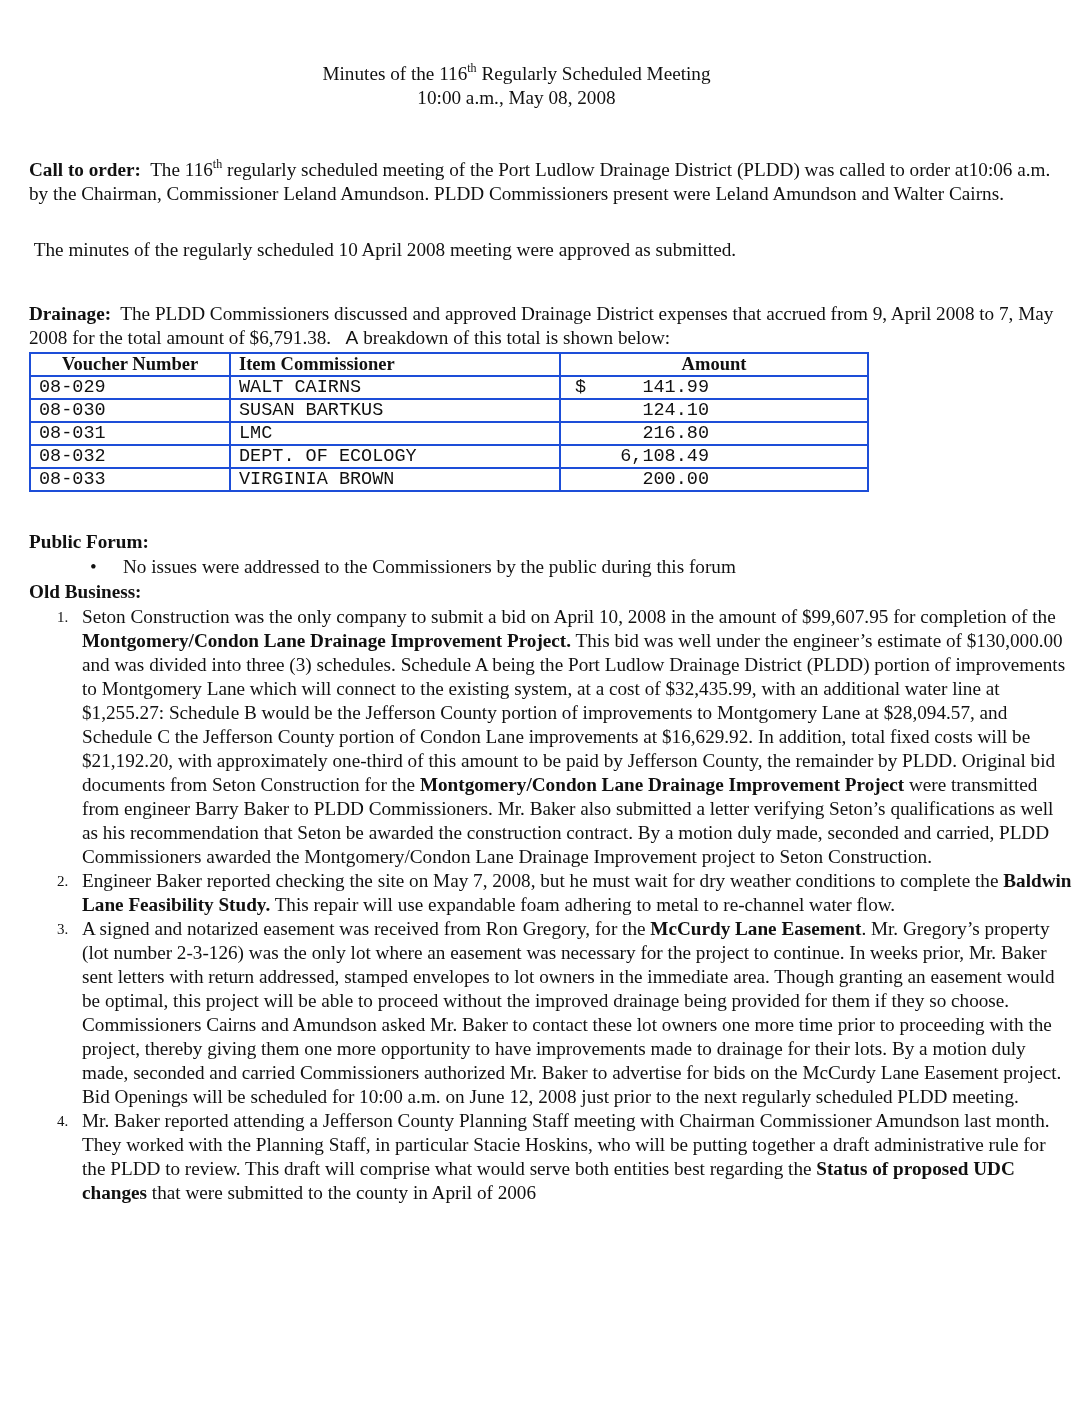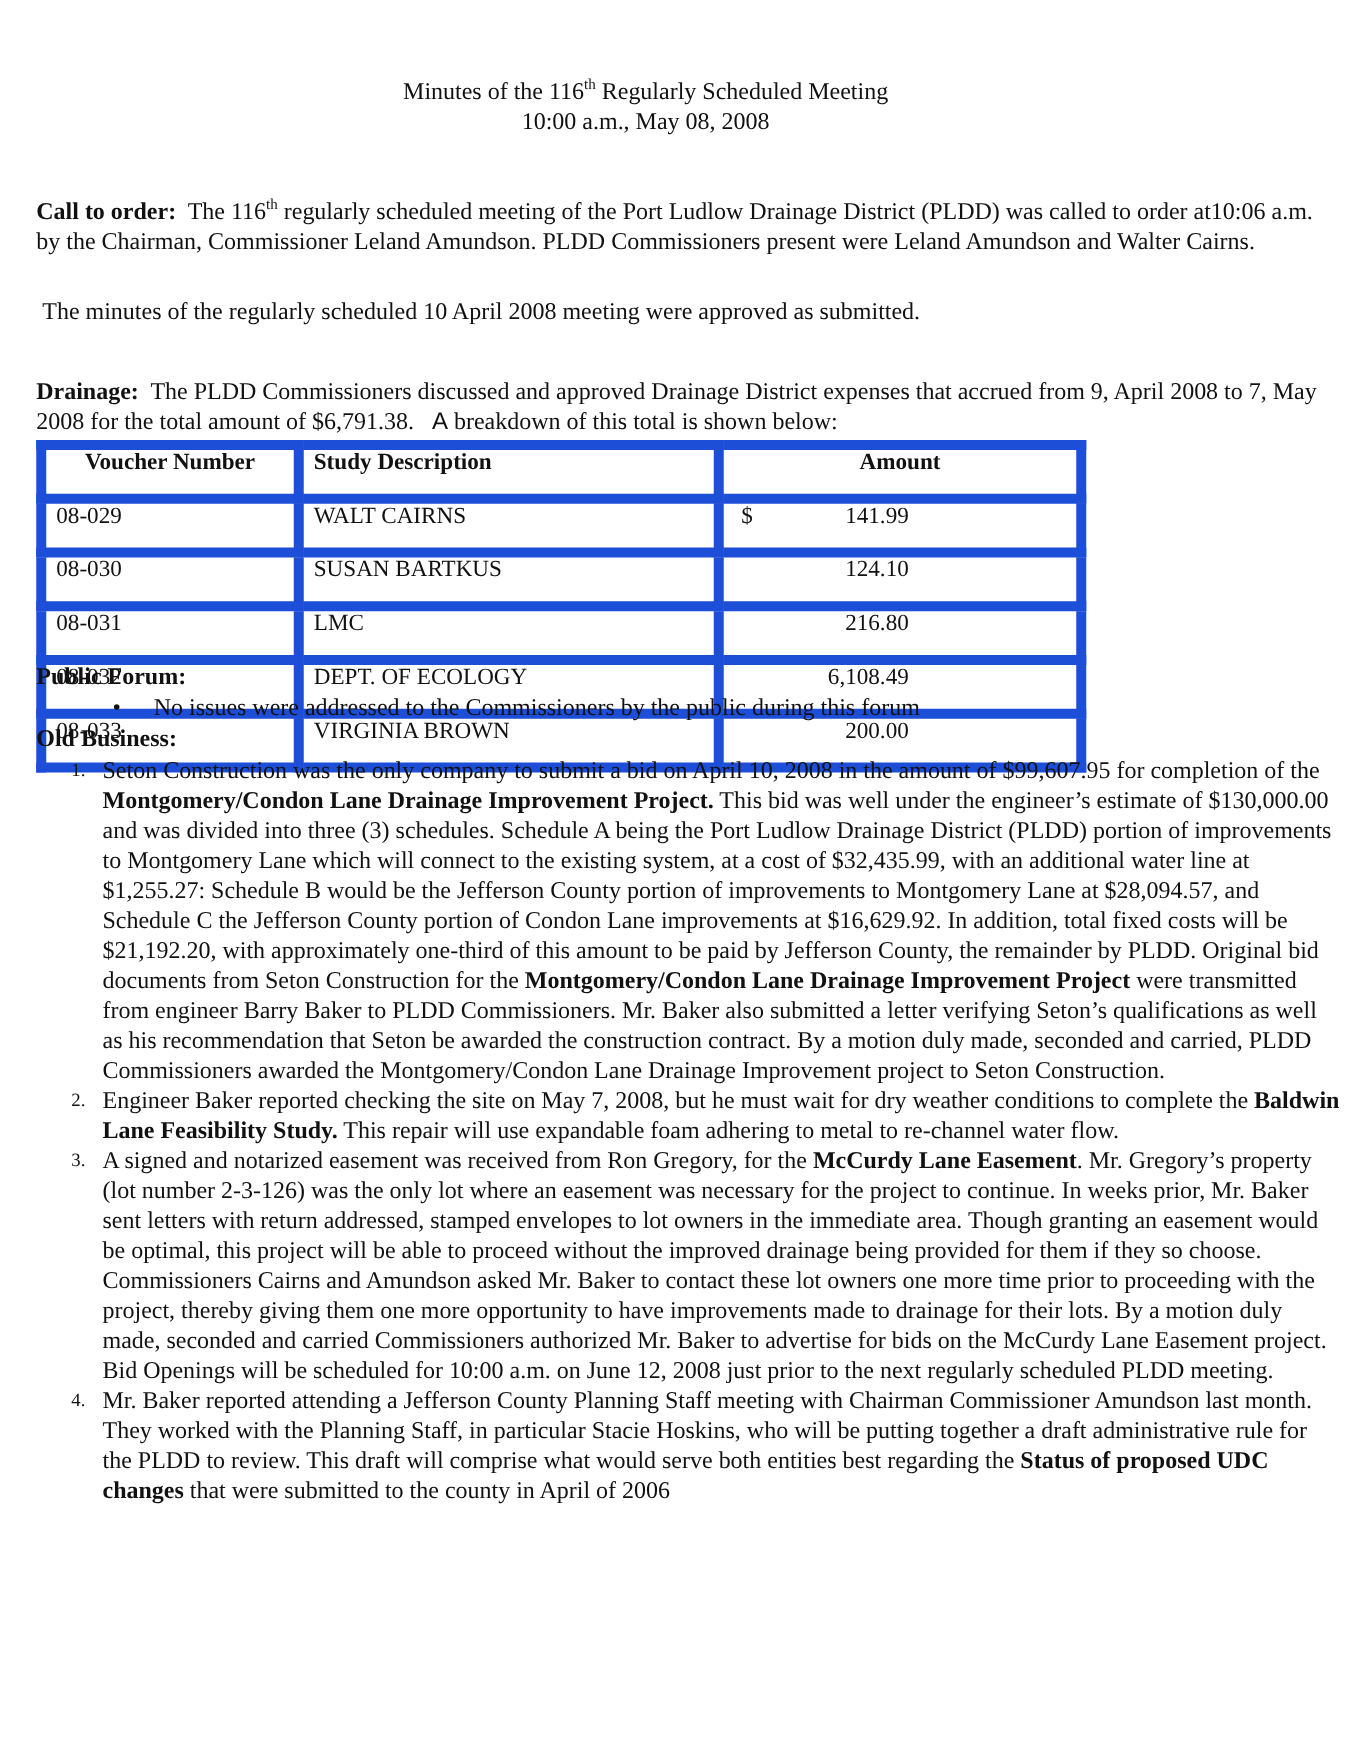--- a/index.html
+++ b/index.html
@@ -12,26 +12,26 @@
   .title { position: absolute; left: 0; width: 1033px; text-align: center; top: 62px; line-height: 24px; }
   .title sup, .para sup { font-size: 12px; line-height: 0; vertical-align: 8px; }
   .para { position: absolute; left: 29px; width: 1040px; }
   .b { font-weight: bold; }
   .sans { font-family: "Liberation Sans", "DejaVu Sans", sans-serif; }
   table.exp {
     position: absolute; left: 29px; top: 352px; width: 840px;
     border-collapse: collapse; font-size: 18.5px;
   }
   table.exp th, table.exp td {
-    border: 8px solid #1d4ed8; height: 21px; padding: 0 0 14px 8px; line-height: 21px;
+    border: 2px solid #1d4ed8; height: 21px; padding: 0 0 0 8px; line-height: 21px;
   }
   table.exp th { font-family: "Liberation Serif", serif; font-weight: bold; text-align: left; }
   table.exp th.c1 { text-align: center; padding-left: 0; }
   table.exp th.c3 { text-align: center; padding-left: 0; }
-  table.exp td { font-family: Liberation Serif, serif; }
+  table.exp td { font-family: Liberation Mono, monospace; }
   .c1 { width: 198px; } .c2 { width: 320px; }
   td.amt { position: relative; padding-left: 0; }
   td.amt .dollar { position: absolute; left: 14px; top: 0; }
   td.amt .num { display: inline-block; width: 140px; text-align: right; }
   .bullet-row { position: absolute; left: 90px; top: 555px; }
   .bullet-row .dot { position: absolute; left: 0; top: 0; }
   .bullet-row .txt { position: absolute; left: 33px; top: 0; white-space: nowrap; }
   ol.old { position: absolute; left: 82px; top: 605px; width: 990px; margin: 0; padding: 0; list-style: none; }
   ol.old li { position: relative; margin: 0; padding: 0; }
   ol.old li .num { position: absolute; left: -25px; top: 0; font-size: 15px; }
@@ -53,21 +53,21 @@
   <div class="para" style="top:238px; white-space:pre-wrap;"> The minutes of the regularly scheduled 10 April 2008 meeting were approved as submitted.</div>
 
   <div class="para" style="top:302px;">
     <span class="b">Drainage:</span><span style="white-space:pre-wrap">  The PLDD Commissioners discussed and approved Drainage District expenses that accrued from 9, April 2008 to 7, May 2008 for the total amount of $6,791.38.   </span><span class="sans">A</span><span> breakdown of this total is shown below:</span>
   </div>
 
   <table class="exp">
     <thead>
       <tr>
         <th class="c1">Voucher Number</th>
-        <th class="c2">Study Description</th>
+        <th class="c2">Item Commissioner</th>
         <th class="c3">Amount</th>
       </tr>
     </thead>
     <tbody>
       <tr>
         <td>08-029</td>
         <td>WALT CAIRNS</td>
         <td class="amt"><span class="dollar">$</span><span class="num">141.99</span></td>
       </tr>
       <tr>

